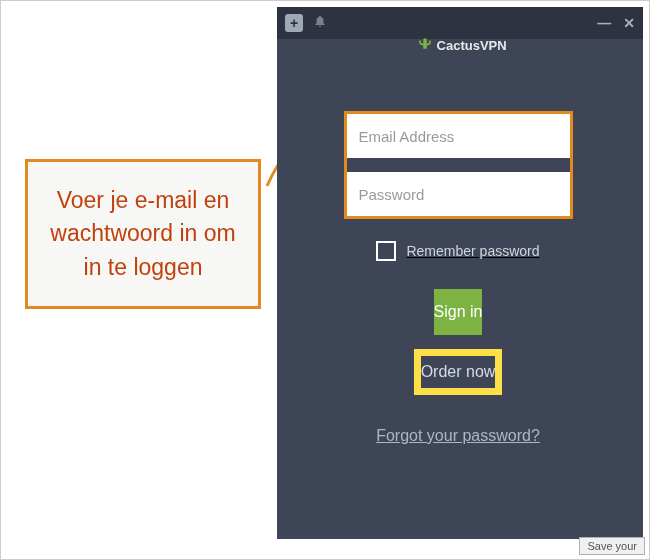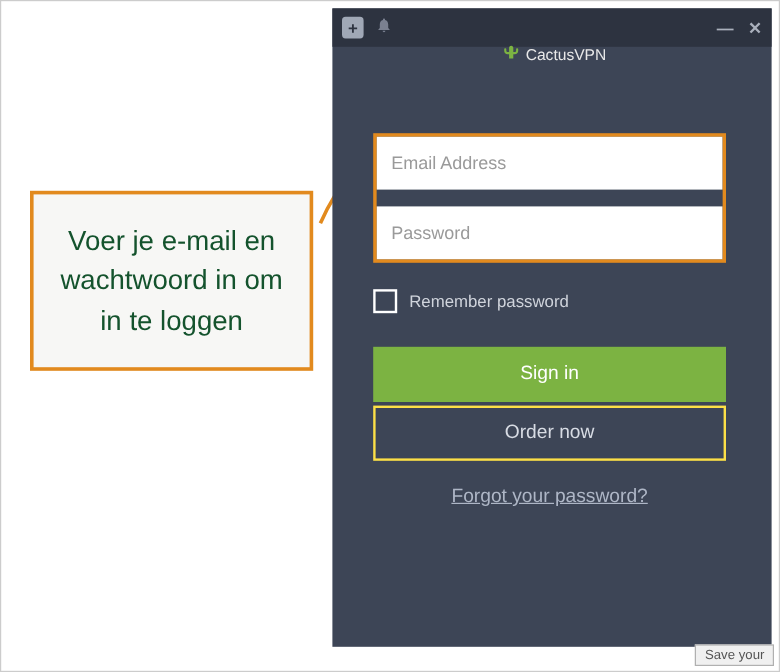--- a/index.html
+++ b/index.html
@@ -57,21 +57,21 @@
       fill: #7a8090;
     }
     .title-center {
       flex: 1;
       display: flex;
       align-items: center;
       justify-content: center;
       gap: 5px;
       color: #e8e8e8;
       font-size: 13px;
-      font-weight: 400;
+      font-weight: 700;
       margin-top: 44px;
     }
     .cactus-icon svg {
       width: 14px;
       height: 14px;
       fill: #7cb342;
     }
     .titlebar-right {
       display: flex;
       gap: 12px;
@@ -80,20 +80,21 @@
     }
     .win-btn {
       cursor: pointer;
       font-size: 14px;
       font-weight: bold;
     }
     .login-form {
       padding: 72px 38px 0 34px;
       display: flex;
       flex-direction: column;
+      align-items: center;
     }
     .input-group {
       border: 3px solid #e28a1e;
       background: #3d4556;
       margin-bottom: 22px;
     }
     .text-input {
       width: 100%;
       height: 44px;
       border: none;
@@ -108,49 +109,50 @@
     }
     .input-spacer {
       height: 14px;
       background: #3d4556;
     }
     .remember-row {
       display: flex;
       align-items: center;
       gap: 10px;
       margin-bottom: 28px;
+      text-decoration: underline;
     }
     .checkbox {
       width: 20px;
       height: 20px;
       border: 2px solid #fff;
       background: transparent;
       cursor: pointer;
     }
     .remember-label {
       color: #d0d4dc;
       font-size: 14px;
     }
     .btn {
       height: 46px;
       border: none;
       font-size: 16px;
       cursor: pointer;
       display: flex;
       align-items: center;
       justify-content: center;
-      margin-bottom: 3px;
+      margin-bottom: 14px;
     }
     .btn-signin {
       background: #7cb342;
       color: #fff;
     }
     .btn-order {
       background: transparent;
-      border: 2px solid #fde047;
+      border: 7px solid #fde047;
       color: #d8dce4;
     }
     .forgot-link {
       text-align: center;
       margin-top: 18px;
       color: #aeb6c6;
       font-size: 16px;
       text-decoration: underline;
       cursor: pointer;
     }
@@ -167,21 +169,21 @@
     }
     .callout {
       position: absolute;
       left: 24px;
       top: 158px;
       width: 236px;
       background: #f7f7f5;
       border: 3px solid #e28a1e;
       padding: 22px 14px;
       text-align: center;
-      color: #14532d;
+      color: #c2410c;
       font-size: 23px;
       line-height: 1.45;
     }
     .arrow-svg {
       position: absolute;
       left: 258px;
       top: 105px;
       width: 90px;
       height: 90px;
       pointer-events: none;

